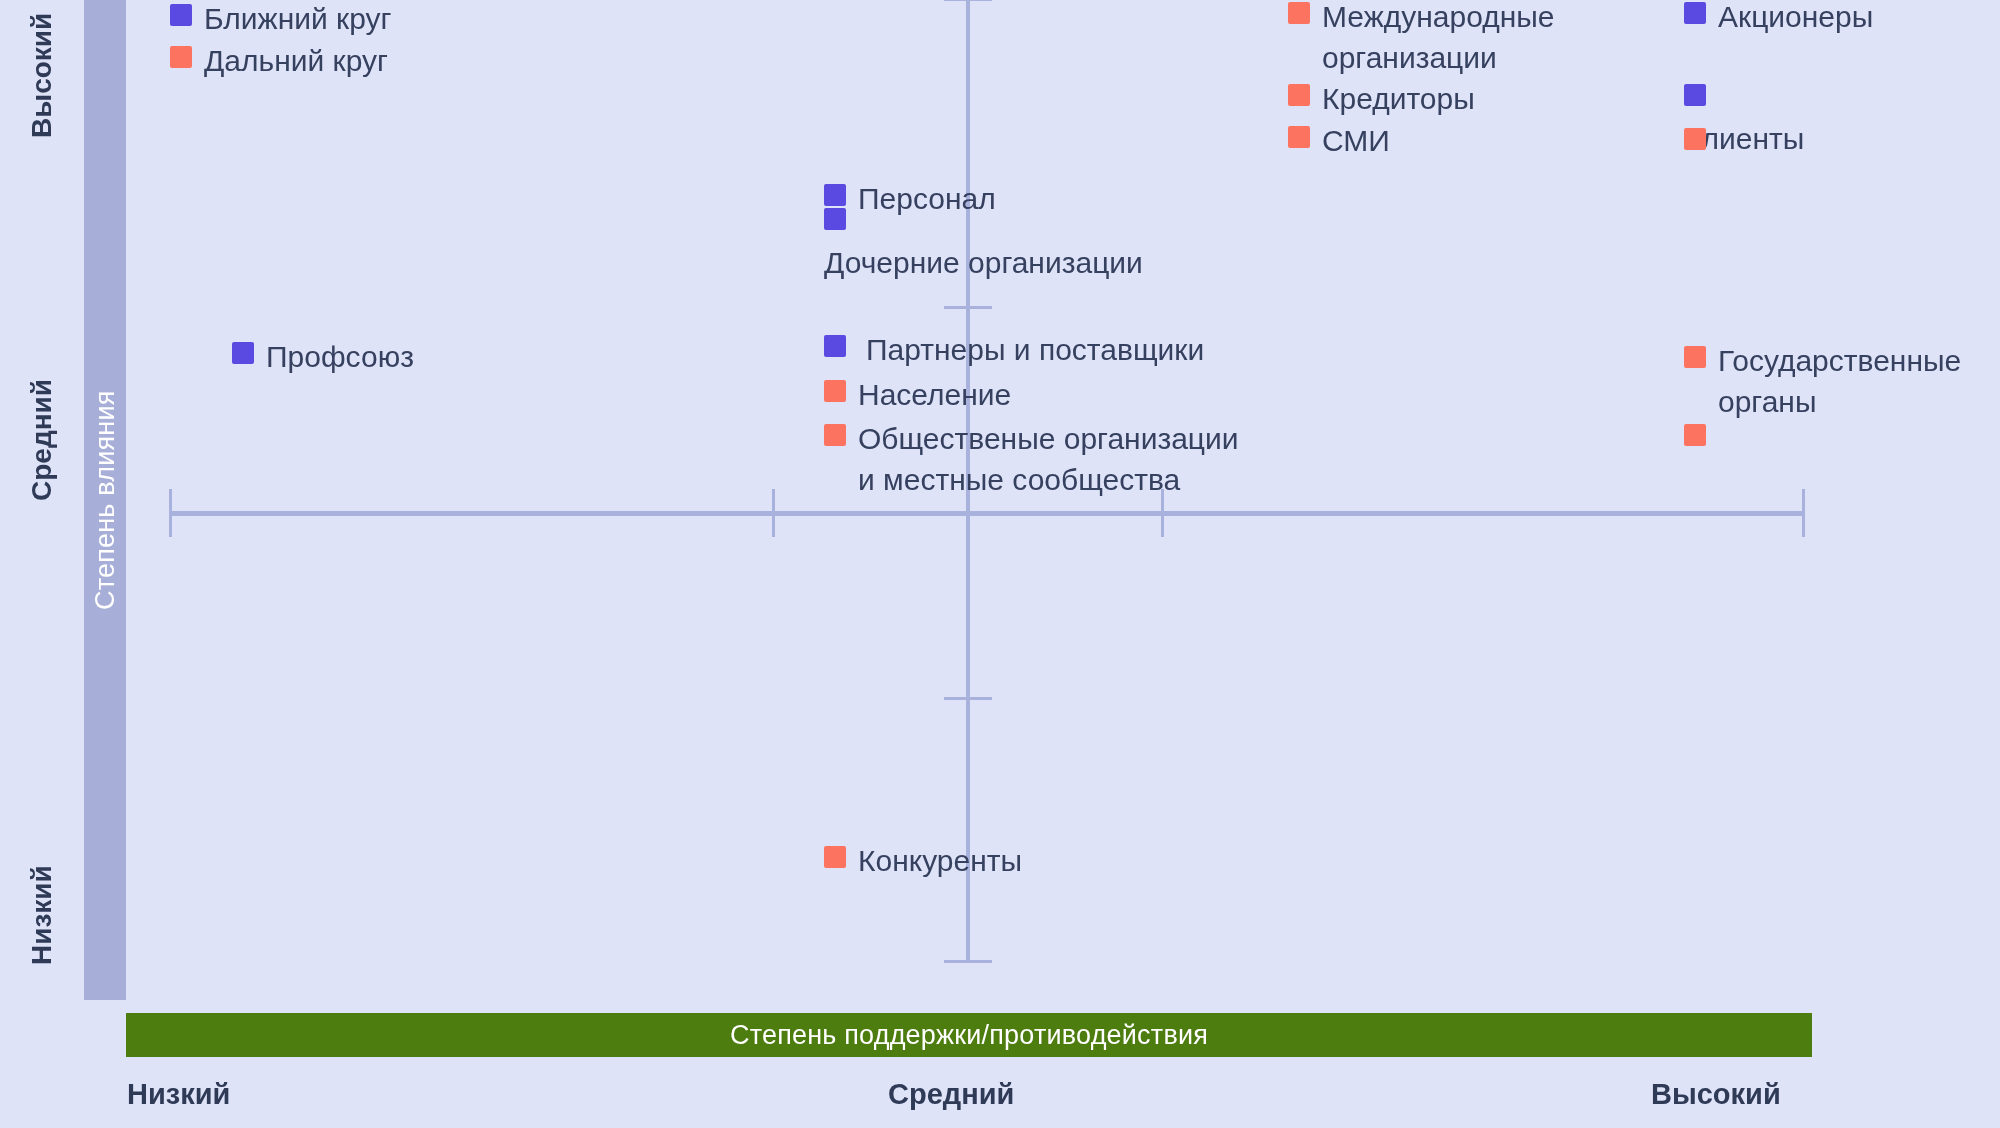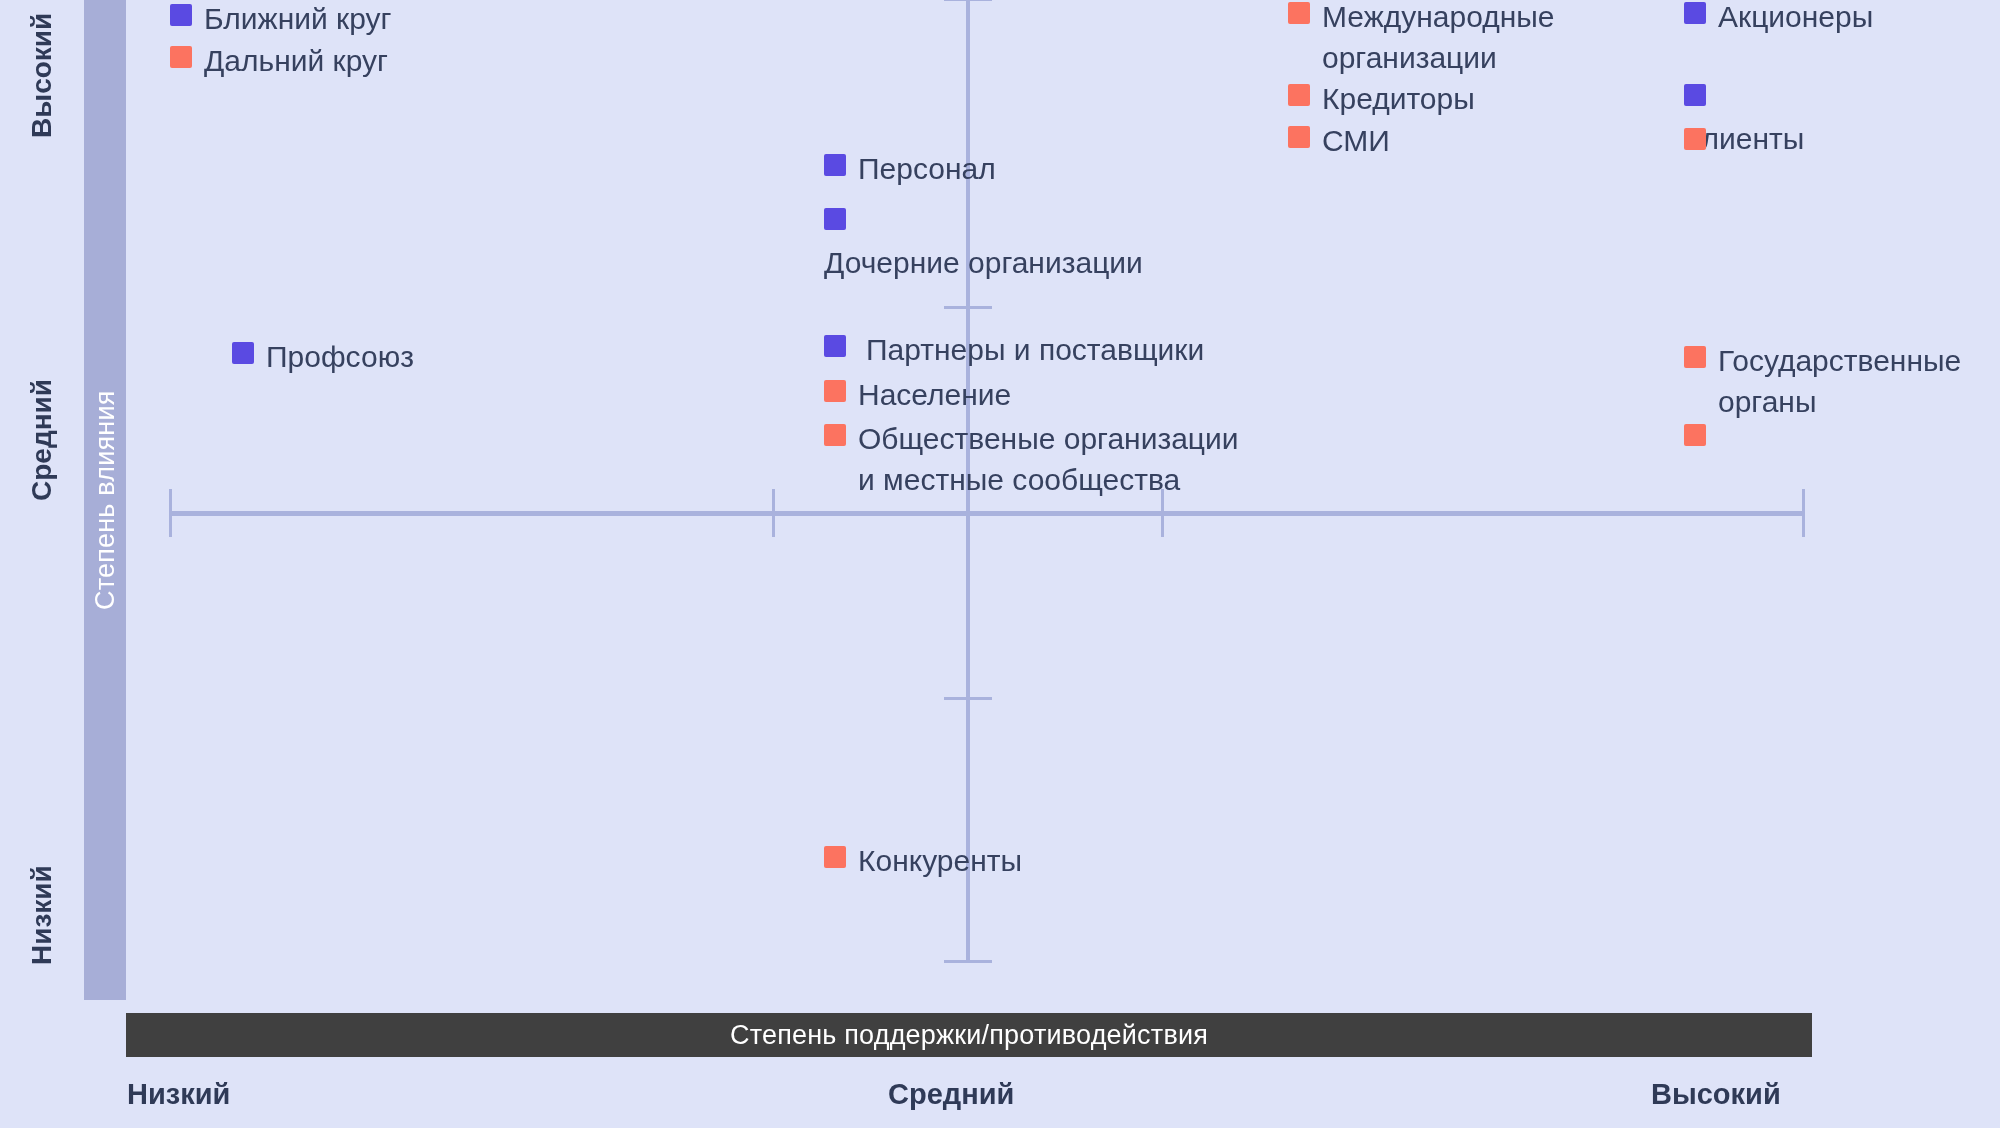--- a/index.html
+++ b/index.html
@@ -19,21 +19,21 @@
   }
   .ybar-label{
     position:absolute;left:84px;top:0px;width:42px;height:1000px;
     display:flex;align-items:center;justify-content:center;
     color:#ffffff;font-size:27px;letter-spacing:.2px;
     writing-mode:vertical-rl;transform:rotate(180deg);
     white-space:nowrap;
   }
   .xbar{
     position:absolute;left:126px;top:1013px;width:1686px;height:44px;
-    background:#404040;
+    background:#4d7c0f;
     display:flex;align-items:center;justify-content:center;
     color:#ffffff;font-size:27px;letter-spacing:.2px;white-space:nowrap;
   }
 
   
   .ycat{
     position:absolute;left:0px;width:84px;
     display:flex;align-items:center;justify-content:center;
     color:#2f3a57;font-size:28px;font-weight:bold;
     writing-mode:vertical-rl;transform:rotate(180deg);
@@ -107,21 +107,21 @@
 
   <div class="item" style="left:170px;top:-2px;">
     <span class="sw inner"></span>
     <span class="lbl">Ближний круг</span>
   </div>
   <div class="item" style="left:170px;top:40px;">
     <span class="sw outer"></span>
     <span class="lbl">Дальний круг</span>
   </div>
 
-  <div class="item" style="left:824px;top:148px;">
+  <div class="item" style="left:824px;top:178px;">
     <span class="sw inner"></span>
     <span class="lbl">Персонал</span>
   </div>
   <div class="item" style="left:824px;top:202px;flex-direction:column;">
     <span class="sw inner"></span>
     <span class="lbl">Дочерние организации</span>
   </div>
 
   <div class="item" style="left:232px;top:336px;">
     <span class="sw inner"></span>

